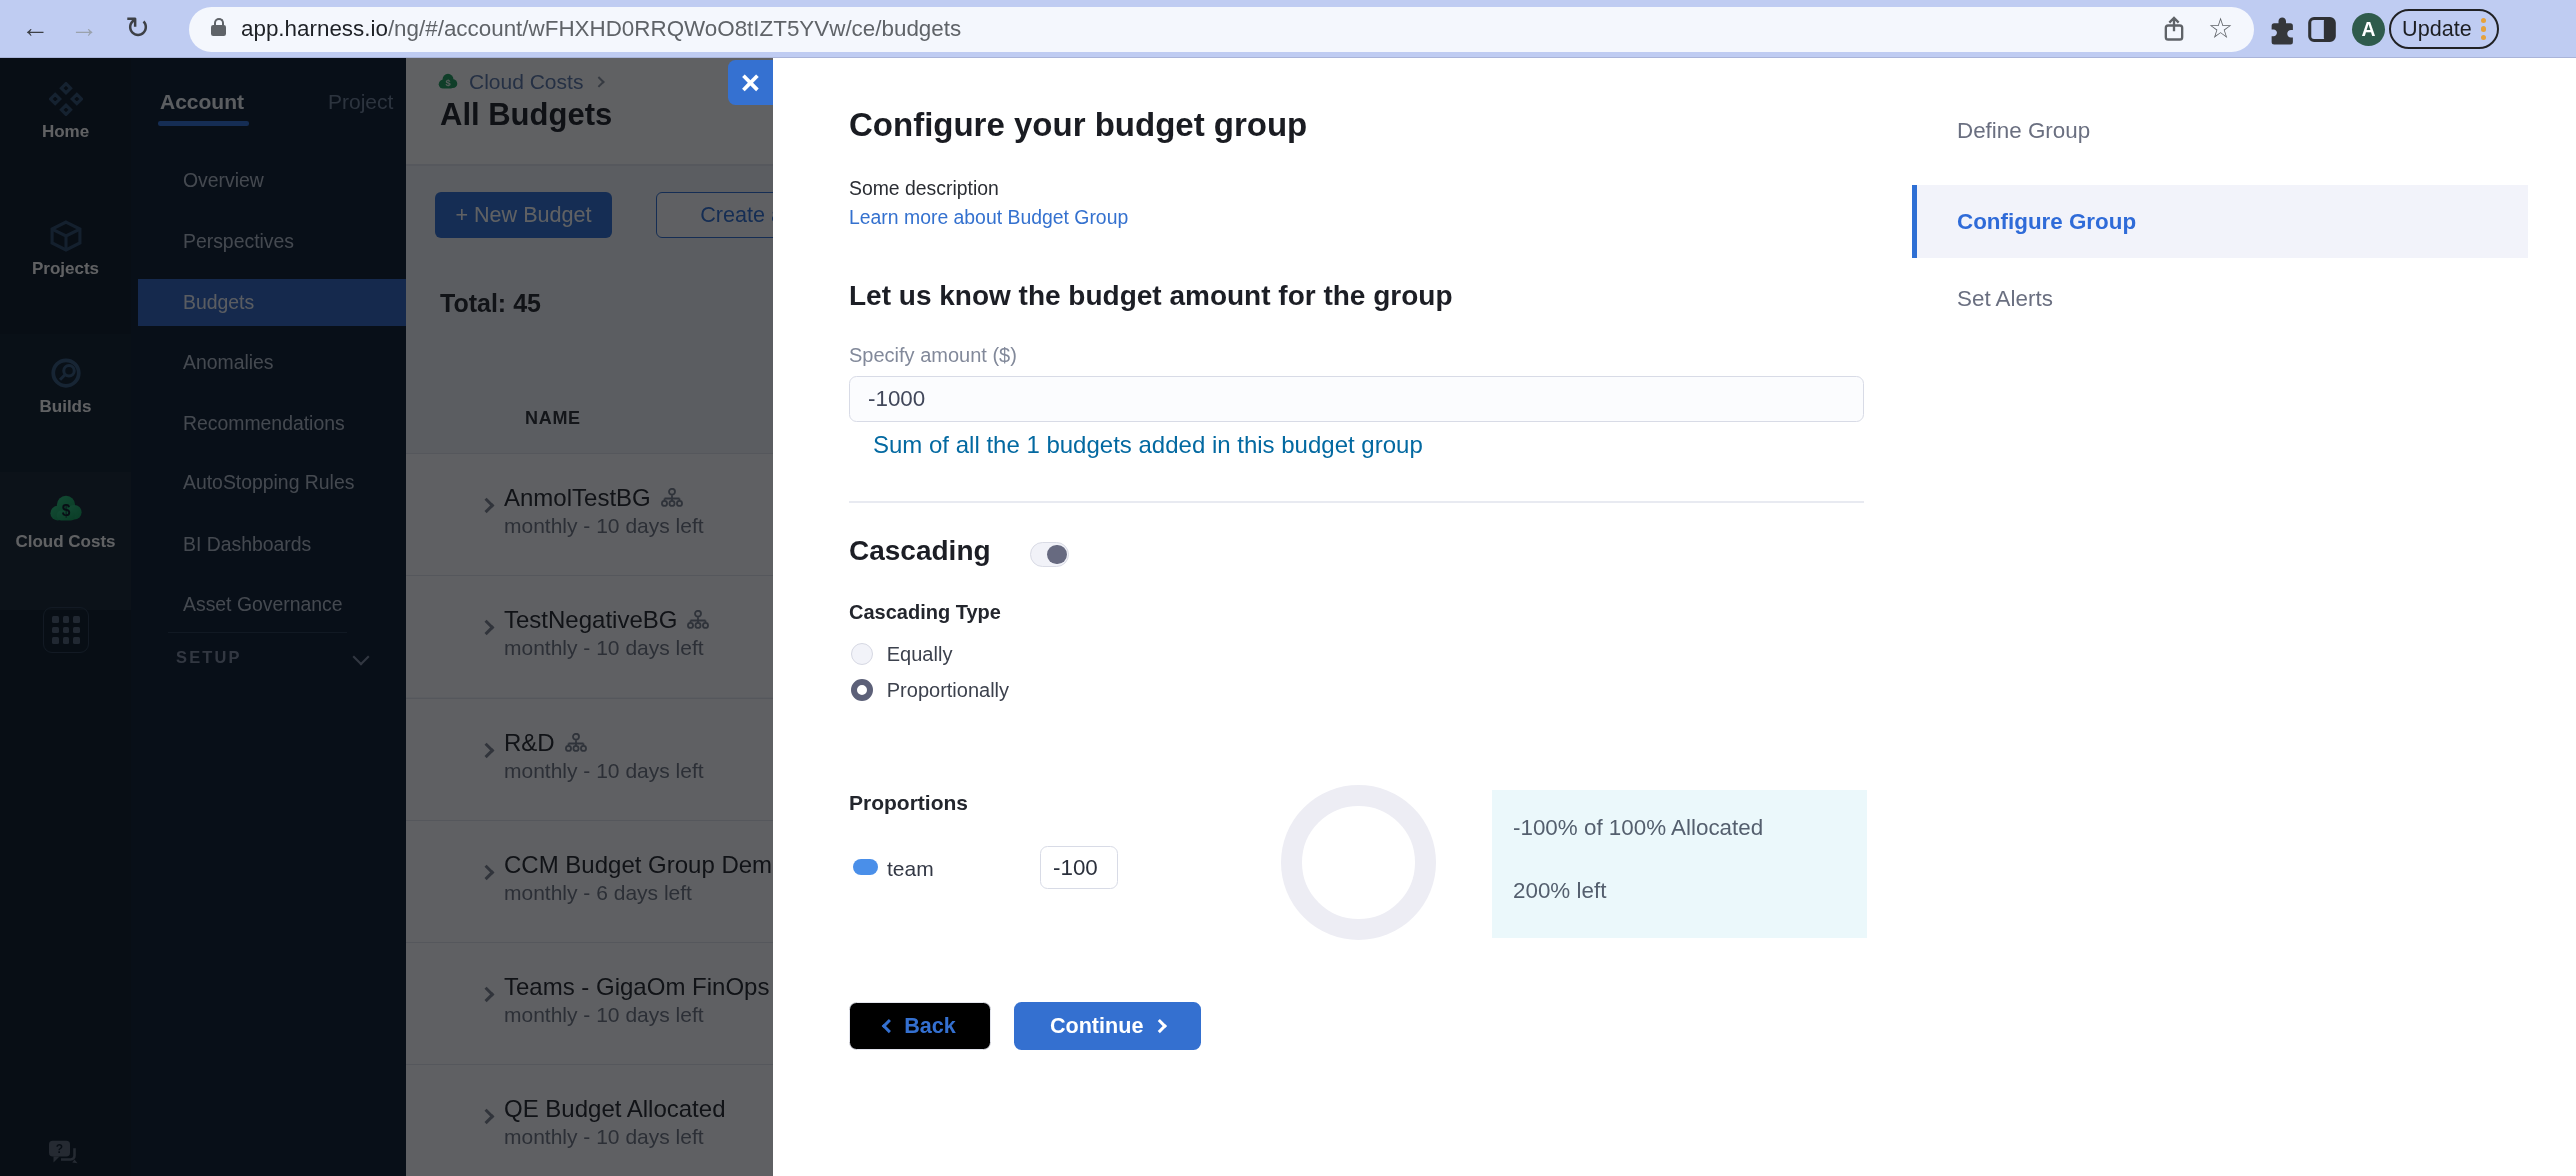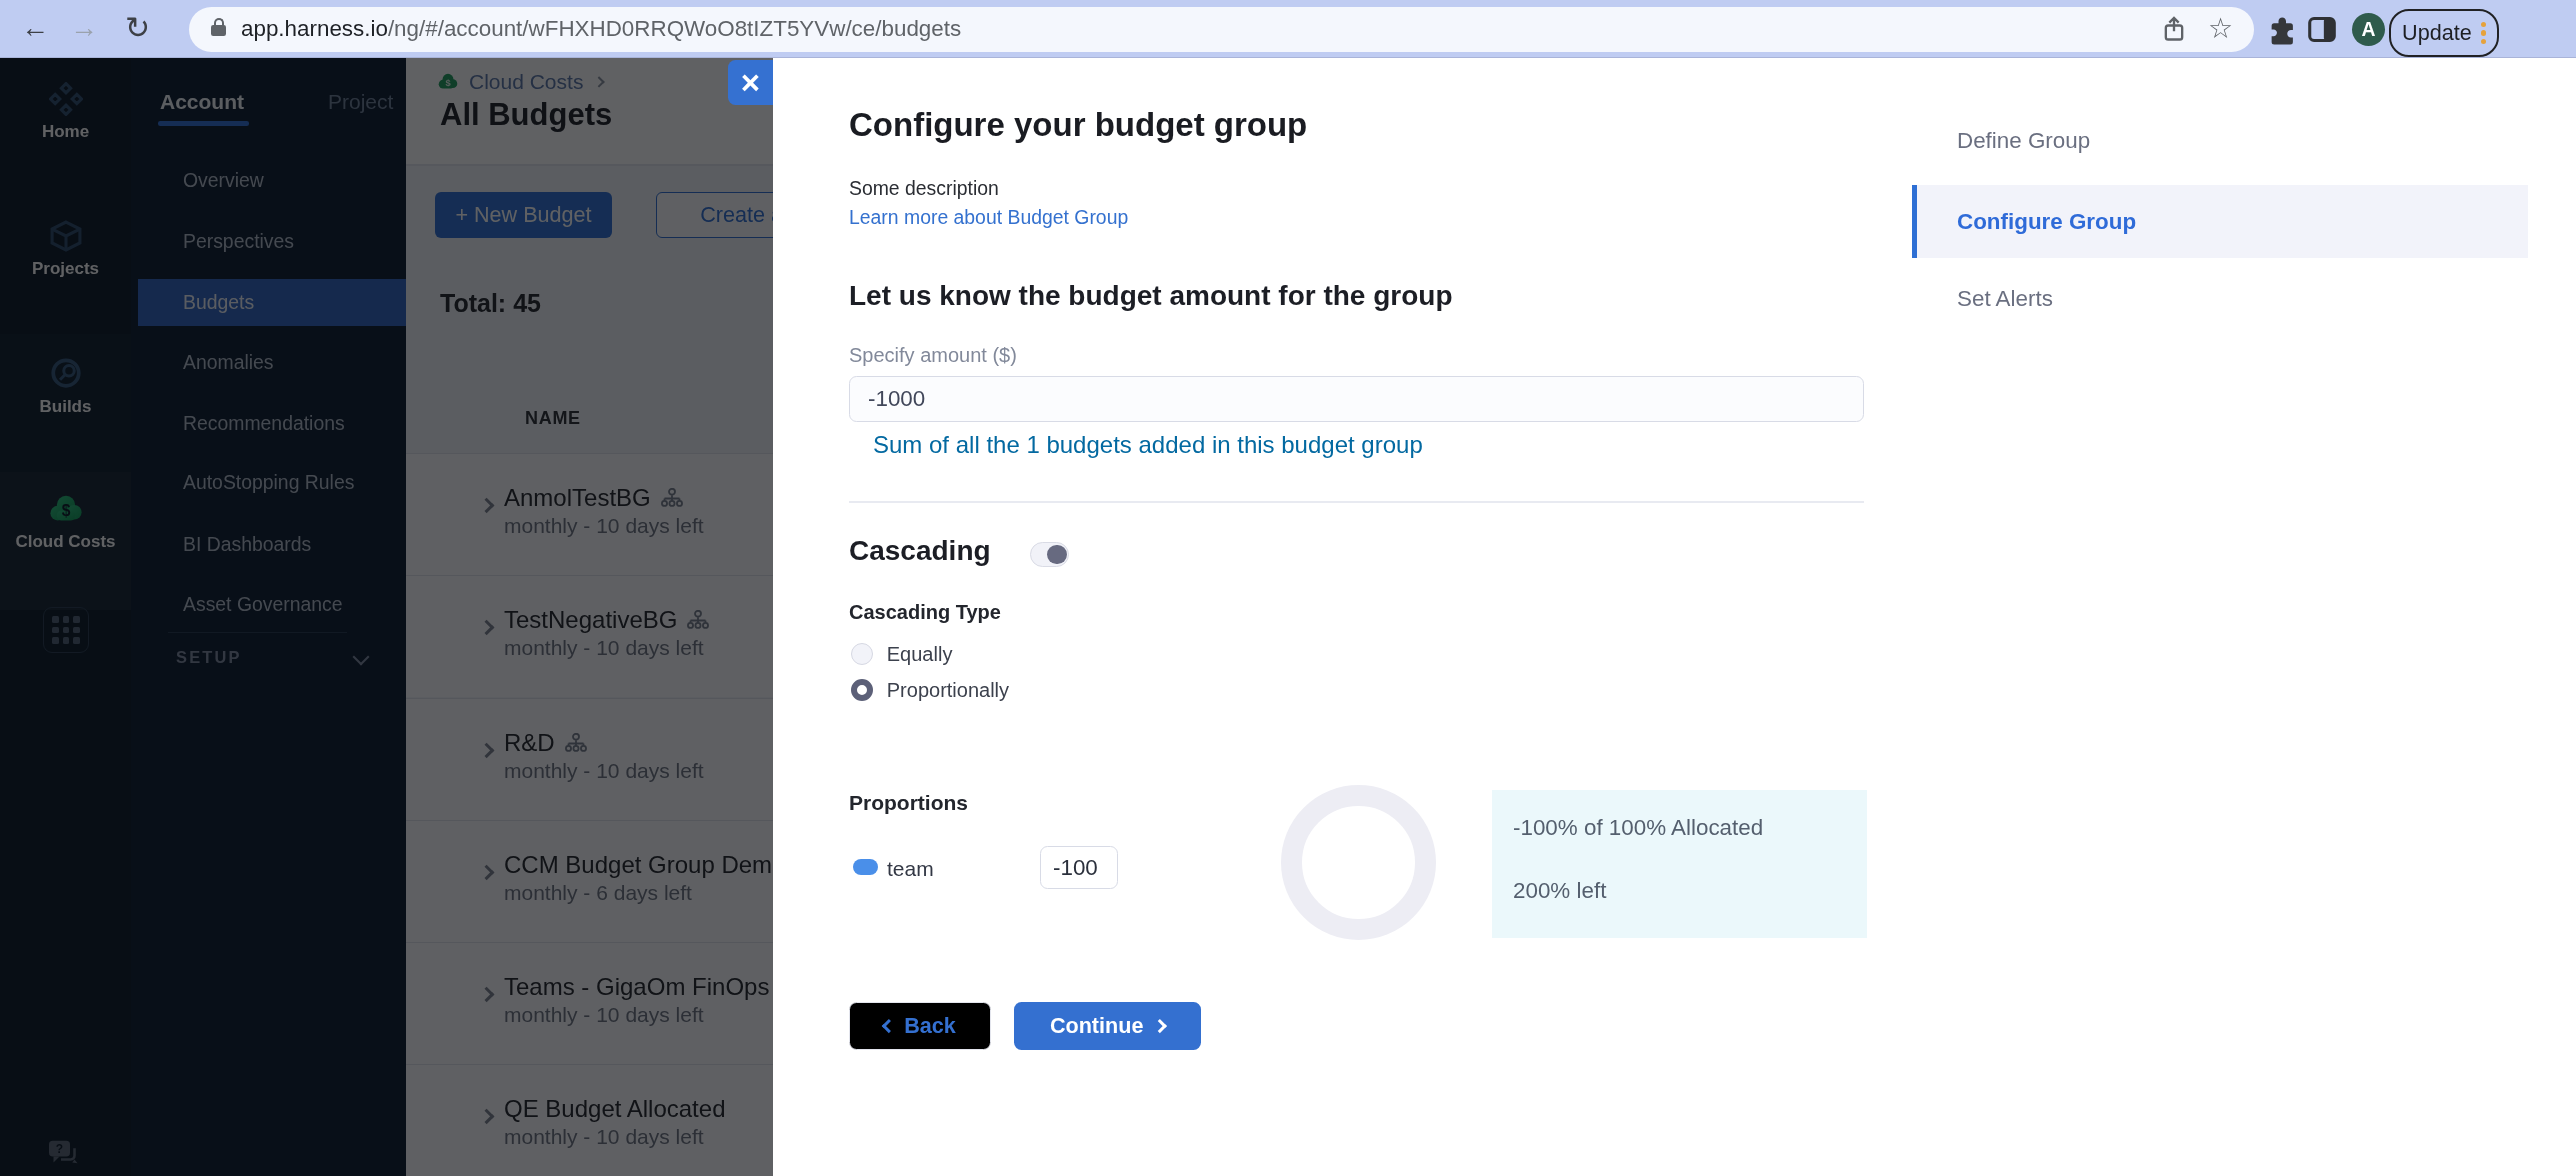--- a/index.html
+++ b/index.html
@@ -13,21 +13,21 @@
   .addr{position:absolute;left:189px;top:6.7px;width:2065px;height:45px;background:#f4f7fd;border-radius:22.4px;}
   .lock{position:absolute;left:22.4px;top:18px;width:15px;height:11.2px;background:#5f6368;border-radius:2.2px;}
   .lock::before{content:"";position:absolute;left:2.2px;top:-6.7px;width:6px;height:7.5px;border:2.2px solid #5f6368;border-bottom:none;border-radius:5.2px 5.2px 0 0;}
   .url{position:absolute;left:52px;top:10.4px;font-size:22.4px;line-height:24px;white-space:nowrap;}
   .url .dom{color:#1e2126;}
   .url .path{color:#5f6368;}
   .addr-ico{position:absolute;top:8.2px;}
   .star-ico{font-size:28px;color:#5f6368;line-height:28px;}
   .chr-right{position:absolute;top:0;left:2258px;height:58px;}
   .avatar{position:absolute;left:94px;top:12.7px;width:33px;height:33px;border-radius:50%;background:#2f5b4c;color:#fff;font-size:19.4px;font-weight:700;display:flex;align-items:center;justify-content:center;}
-  .update{position:absolute;left:131px;top:9px;width:110px;height:48px;border:2.2px solid #202124;border-radius:20px;display:flex;align-items:center;justify-content:center;gap:9px;font-size:21.6px;color:#1d1f23;font-weight:500;cursor:pointer;}
+  .update{position:absolute;left:131px;top:9px;width:110px;height:40px;border:2.2px solid #202124;border-radius:20px;display:flex;align-items:center;justify-content:center;gap:9px;font-size:21.6px;color:#1d1f23;font-weight:500;cursor:pointer;}
   .dots{display:flex;flex-direction:column;gap:3.7px;}
   .dots i{width:5.2px;height:5.2px;border-radius:50%;background:#e6a23c;}
 
   
   .rail{position:absolute;left:0;top:58px;width:131px;height:1118px;background:#0a1725;overflow:hidden;z-index:1;}
   .rail-seg{position:absolute;left:0;width:131px;}
   .rail-item{position:absolute;left:0;width:131px;text-align:center;cursor:pointer;}
   .rail-item .lbl{margin-top:6px;font-size:17px;color:#ffffff;font-weight:600;}
   .grid-btn{position:absolute;left:43px;top:549px;width:46px;height:46px;border:1.5px solid #273a4f;border-radius:9px;display:flex;align-items:center;justify-content:center;cursor:pointer;}
   .grid-dots{display:grid;grid-template-columns:repeat(3,6.7px);grid-gap:3.7px;}
@@ -395,21 +395,21 @@
 
     <div class="btn m-back">
       <span class="chev-l"></span>
       <span>Back</span>
     </div>
     <div class="btn m-cont">
       <span>Continue</span>
       <span class="chev-r"></span>
     </div>
 
-    <div class="step" style="top:70px;text-align:center;">Define Group</div>
+    <div class="step" style="top:60px;text-align:center;">Define Group</div>
     <div class="step-band">
       <div class="active-lbl">Configure Group</div>
     </div>
     <div class="step" style="top:228px;">Set Alerts</div>
   </div>
 
 </div>
 
 
 </body></html>

